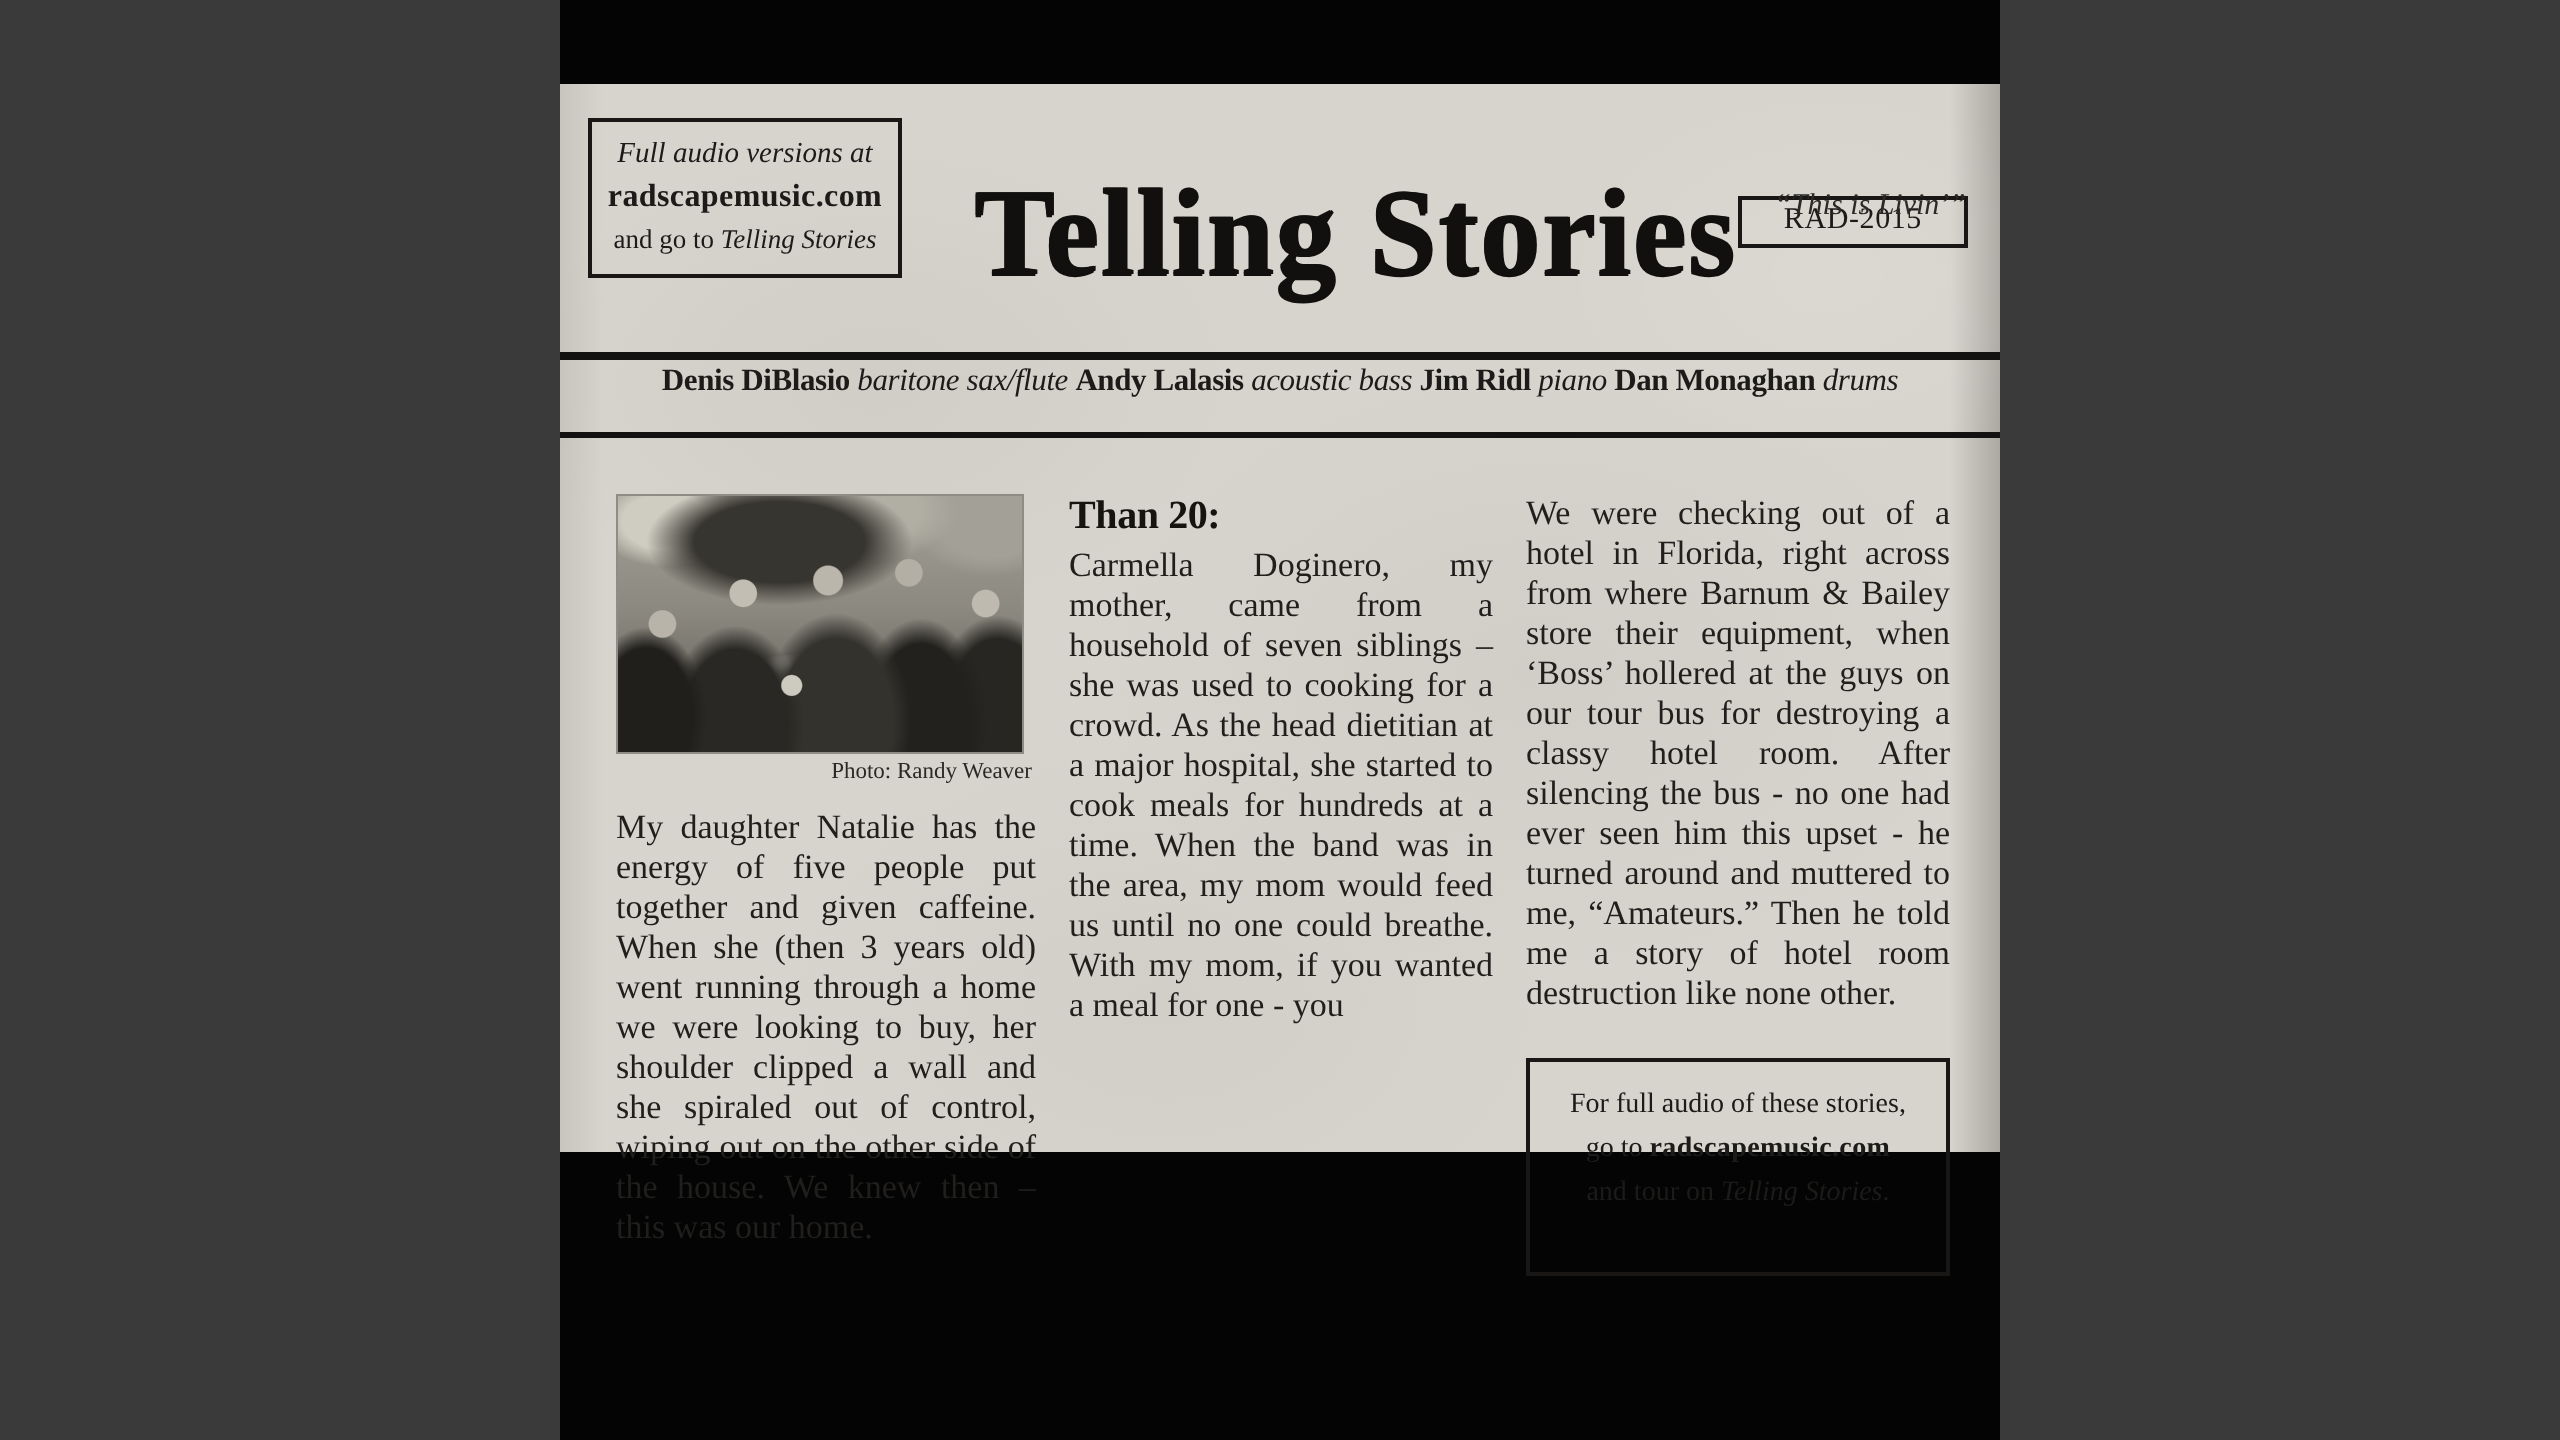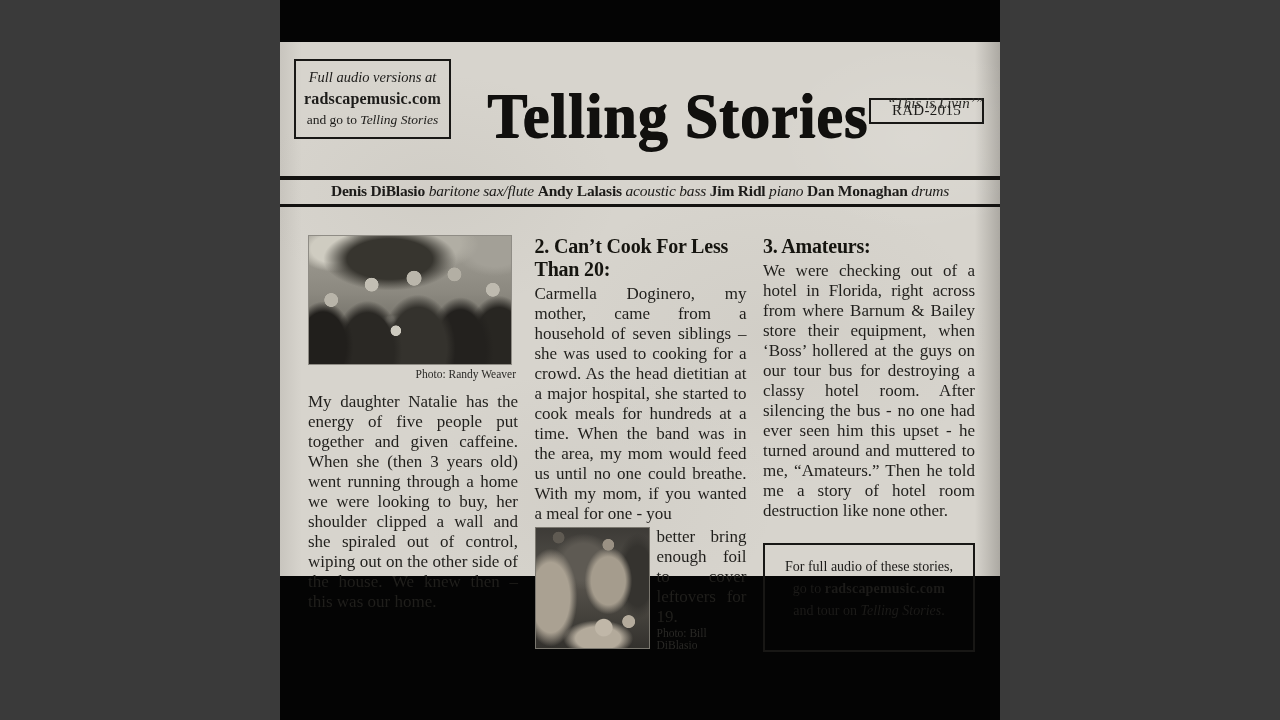--- a/index.html
+++ b/index.html
@@ -60,21 +60,21 @@
     position: absolute; right: 17px; top: 53px;
     font-style: italic; font-weight: 400; font-size: 15px;
     color: #2a2926;
   }
 
   
   .byline-bar {
     border-top: 4px solid #131210;
     border-bottom: 3px solid #131210;
     text-align: center;
-    padding: 2px 0 4px;
+    padding: 2px 0 16px;
     font-size: 15.5px;
     letter-spacing: -0.2px;
     white-space: nowrap;
   }
   .credit-name { font-weight: bold; }
   .credit-role { font-style: italic; }
 
   
   .columns {
     display: flex;
@@ -199,33 +199,25 @@
 
       <div class="columns">
 
         <div class="col-1">
           <div class="band-photo"></div>
           <div class="photo-caption caption-right">Photo: Randy Weaver</div>
           <div class="story-body">My daughter Natalie has the energy of five people put together and given caffeine. When she (then 3 years old) went running through a home we were looking to buy, her shoulder clipped a wall and she spiraled out of control, wiping out on the other side of the house. We knew then – this was our home.</div>
         </div>
 
         <div class="col-2">
-          <div class="story-headline"><span>2. Can’t Cook For Less</span><span class="headline-line2">Than 20:</span></div>
+          <div class="story-headline"><span class="headline-line2">Than 20:</span></div>
           <div class="story-body">Carmella Doginero, my mother, came from a household of seven siblings – she was used to cooking for a crowd. As the head dietitian at a major hospital, she started to cook meals for hundreds at a time. When the band was in the area, my mom would feed us until no one could breathe. With my mom, if you wanted a meal for one - you</div>
-          <div class="photo-row">
-            <div class="cooking-photo"></div>
-            <div class="wrap-col">
-              <div class="wrap-text">better bring enough foil to cover leftovers for 19.</div>
-              <div class="photo-caption caption-left">Photo: Bill DiBlasio</div>
-            </div>
-          </div>
         </div>
 
         <div class="col-3">
-          <div class="story-headline">3. Amateurs:</div>
           <div class="story-body">We were checking out of a hotel in Florida, right across from where Barnum &amp; Bailey store their equipment, when ‘Boss’ hollered at the guys on our tour bus for destroying a classy hotel room. After silencing the bus - no one had ever seen him this upset - he turned around and muttered to me, “Amateurs.” Then he told me a story of hotel room destruction like none other.</div>
           <div class="footer-promo-box">
             <div>For full audio of these stories,</div>
             <div><span>go to</span> <span class="footer-bold">radscapemusic.com</span></div>
             <div><span>and tour on</span> <span class="footer-italic">Telling Stories</span><span>.</span></div>
           </div>
         </div>
 
       </div>
     </div>

